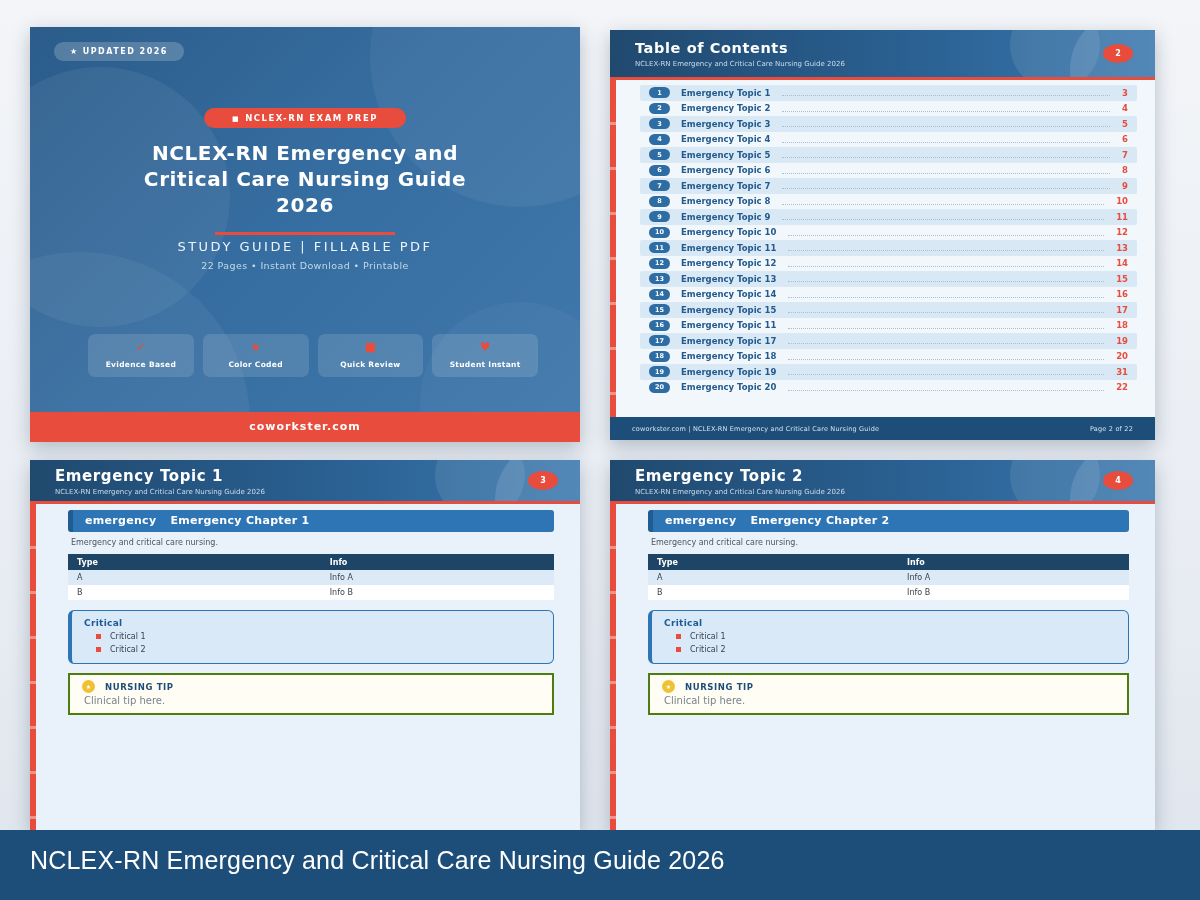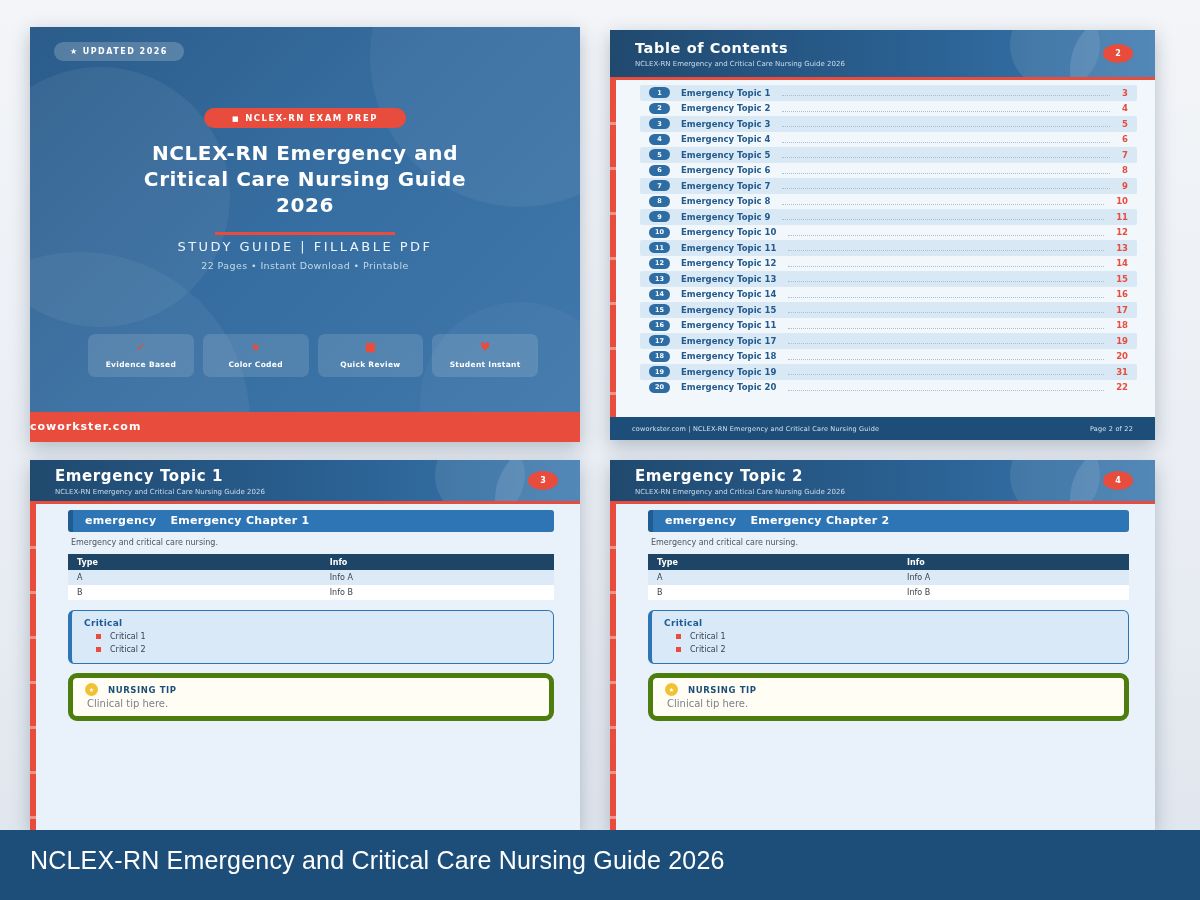--- a/index.html
+++ b/index.html
@@ -30,21 +30,21 @@
   .cover-divider { position:absolute; top:205px; left:50%; transform:translateX(-50%); width:180px; height:3px; background:#e74c3c; }
   .cover-subtitle { position:absolute; top:212px; left:0; right:0; text-align:center; color:#ecf4fa;
     font-size:13px; letter-spacing:2.5px; }
   .cover-meta { position:absolute; top:233px; left:0; right:0; text-align:center; color:#c3d8e9;
     font-size:9.5px; letter-spacing:.4px; }
   .features { position:absolute; top:307px; left:58px; right:42px; display:flex; gap:9px; }
   .feature-box { flex:1; background:rgba(255,255,255,.13); border-radius:7px; text-align:center; padding:7px 0 8px; }
   .feature-icon { font-size:12px; color:#e74c3c; line-height:13px; }
   .feature-label { margin-top:6px; color:#fff; font-size:7.5px; font-weight:bold; letter-spacing:.3px; }
   .cover-footer { position:absolute; left:0; right:0; bottom:0; height:30px; background:#e74c3c;
-    color:#fff; font-size:11px; font-weight:bold; letter-spacing:1px; line-height:30px; }
+    color:#fff; font-size:11px; font-weight:bold; letter-spacing:1px; text-align:center; line-height:30px; }
 
   
   .doc-header { position:relative; background:linear-gradient(90deg,#20496e 0%,#2a6092 55%,#3a78ae 100%); overflow:hidden; }
   .hdr-circle { position:absolute; border-radius:50%; background:rgba(255,255,255,.09); }
   .hc1 { width:90px; height:90px; right:55px; top:-30px; }
   .hc2 { width:120px; height:120px; right:-35px; top:-20px; background:rgba(255,255,255,.12); }
   .doc-title { color:#fff; font-weight:bold; letter-spacing:.6px; }
   .doc-subtitle { color:#c9dcec; }
   .page-badge { position:absolute; right:22px; background:#e74c3c; border-radius:50%;
     color:#fff; font-weight:bold; display:flex; align-items:center; justify-content:center; }
@@ -89,21 +89,21 @@
   .info-table th { background:#1e4466; color:#fff; text-align:left; font-weight:bold; padding:3.5px 9px; }
   .info-table th:first-child { width:52%; }
   .info-table td { padding:3px 9px; color:#39424c; }
   .info-table tr.row-a td { background:#dceaf7; }
   .info-table tr.row-b td { background:#ffffff; }
   .critical-box { margin-top:10px; background:#d9e9f8; border:1px solid #2e75b6; border-left:4px solid #2e75b6;
     border-radius:6px; padding:7px 12px 9px; }
   .critical-title { font-size:9px; font-weight:bold; color:#1d5a94; letter-spacing:.3px; }
   .critical-item { display:flex; align-items:flex-start; margin-top:4px; padding-left:12px; font-size:8px; color:#39424c; }
   .critical-marker { width:5px; height:5px; background:#e74c3c; margin:2px 9px 0 0; flex:0 0 5px; }
-  .tip-box { margin-top:9px; background:#fffdf4; border:5px solid #4d7c0f; border-radius:9px; padding:5px 12px 7px; }
+  .tip-box { margin-top:9px; background:#fffdf4; border:2px solid #4d7c0f; border-radius:0; padding:5px 12px 7px; }
   .tip-head { display:flex; align-items:center; }
   .tip-circle { width:13px; height:13px; border-radius:50%; background:#f0c233; color:#fff; font-size:6px;
     display:flex; align-items:center; justify-content:center; margin-right:10px; }
   .tip-label { font-size:8.5px; font-weight:bold; color:#1d4e79; letter-spacing:.6px; }
   .tip-text { font-size:10px; color:#7a838c; margin:2px 0 0 2px; }
 
   
   #footer-banner { position:absolute; left:0; top:830px; width:1200px; height:70px; background:#1d4e79;
     z-index:5; display:flex; align-items:center; padding:0 0 10px 30px; }
   #footer-banner .banner-title { color:#fff; font-size:25px; font-family:"Liberation Sans", sans-serif; letter-spacing:.2px; }

